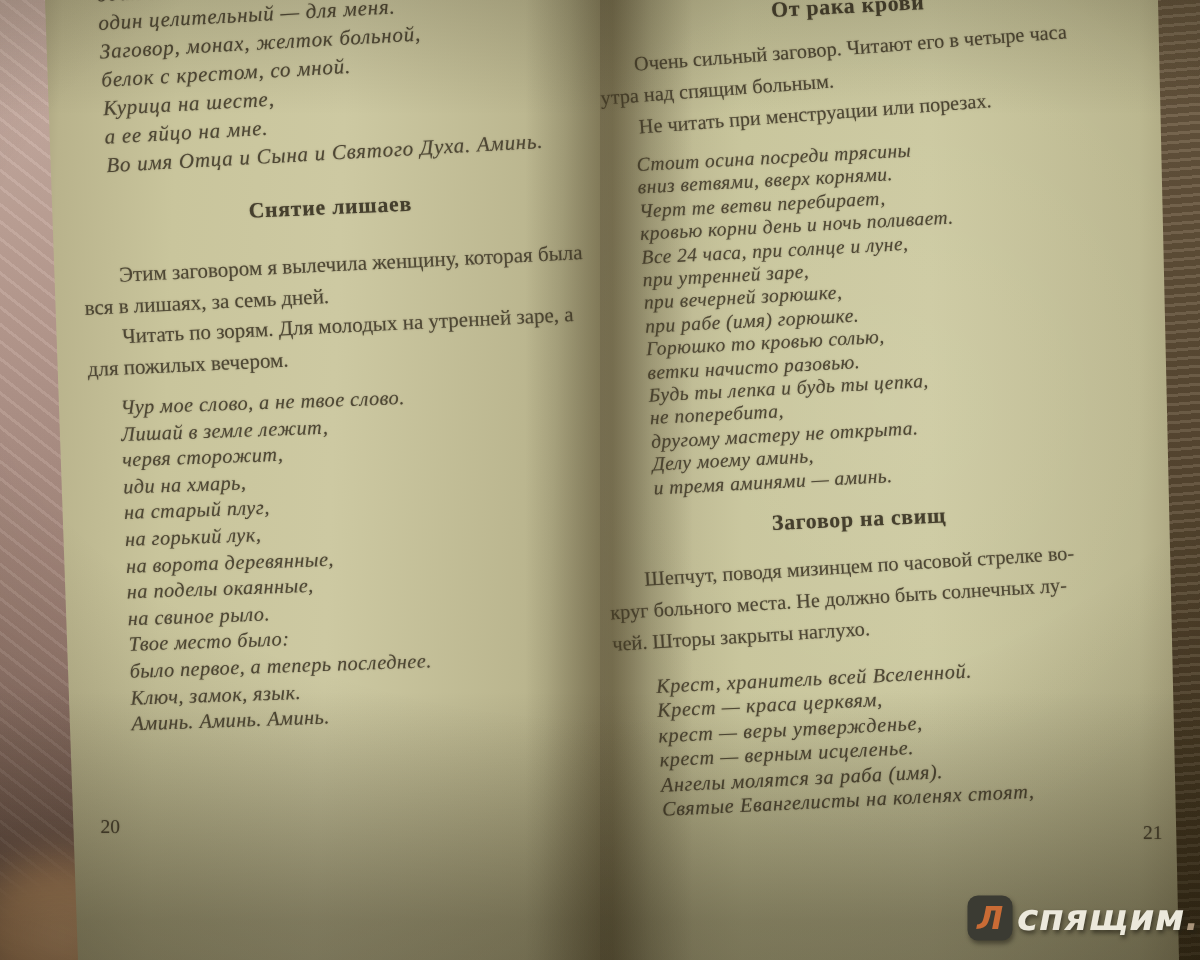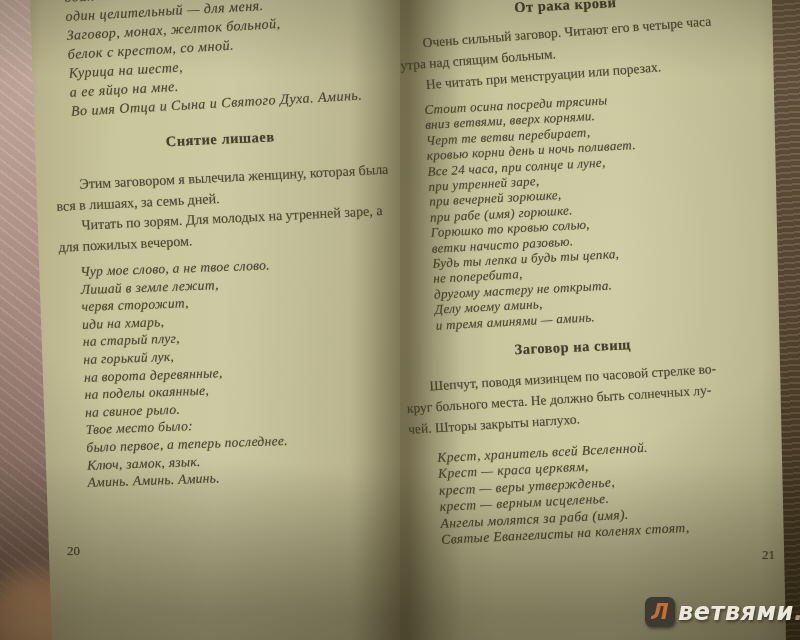--- a/index.html
+++ b/index.html
@@ -158,15 +158,15 @@
     <div class="blk pnum" style="left:762px;top:547px;">21</div>
 
     <div class="gutter"></div>
     <div class="vignette"></div>
   </div>
 
   <div class="wm">
     <div class="wm-badge">
       <span>Л</span>
     </div>
-    <div class="wm-text"><span>ветвями</span><span class="wm-dot">.</span></div>
+    <div class="wm-text"><span>спящим</span><span class="wm-dot">.</span></div>
   </div>
 </div>
 
 </body></html>

